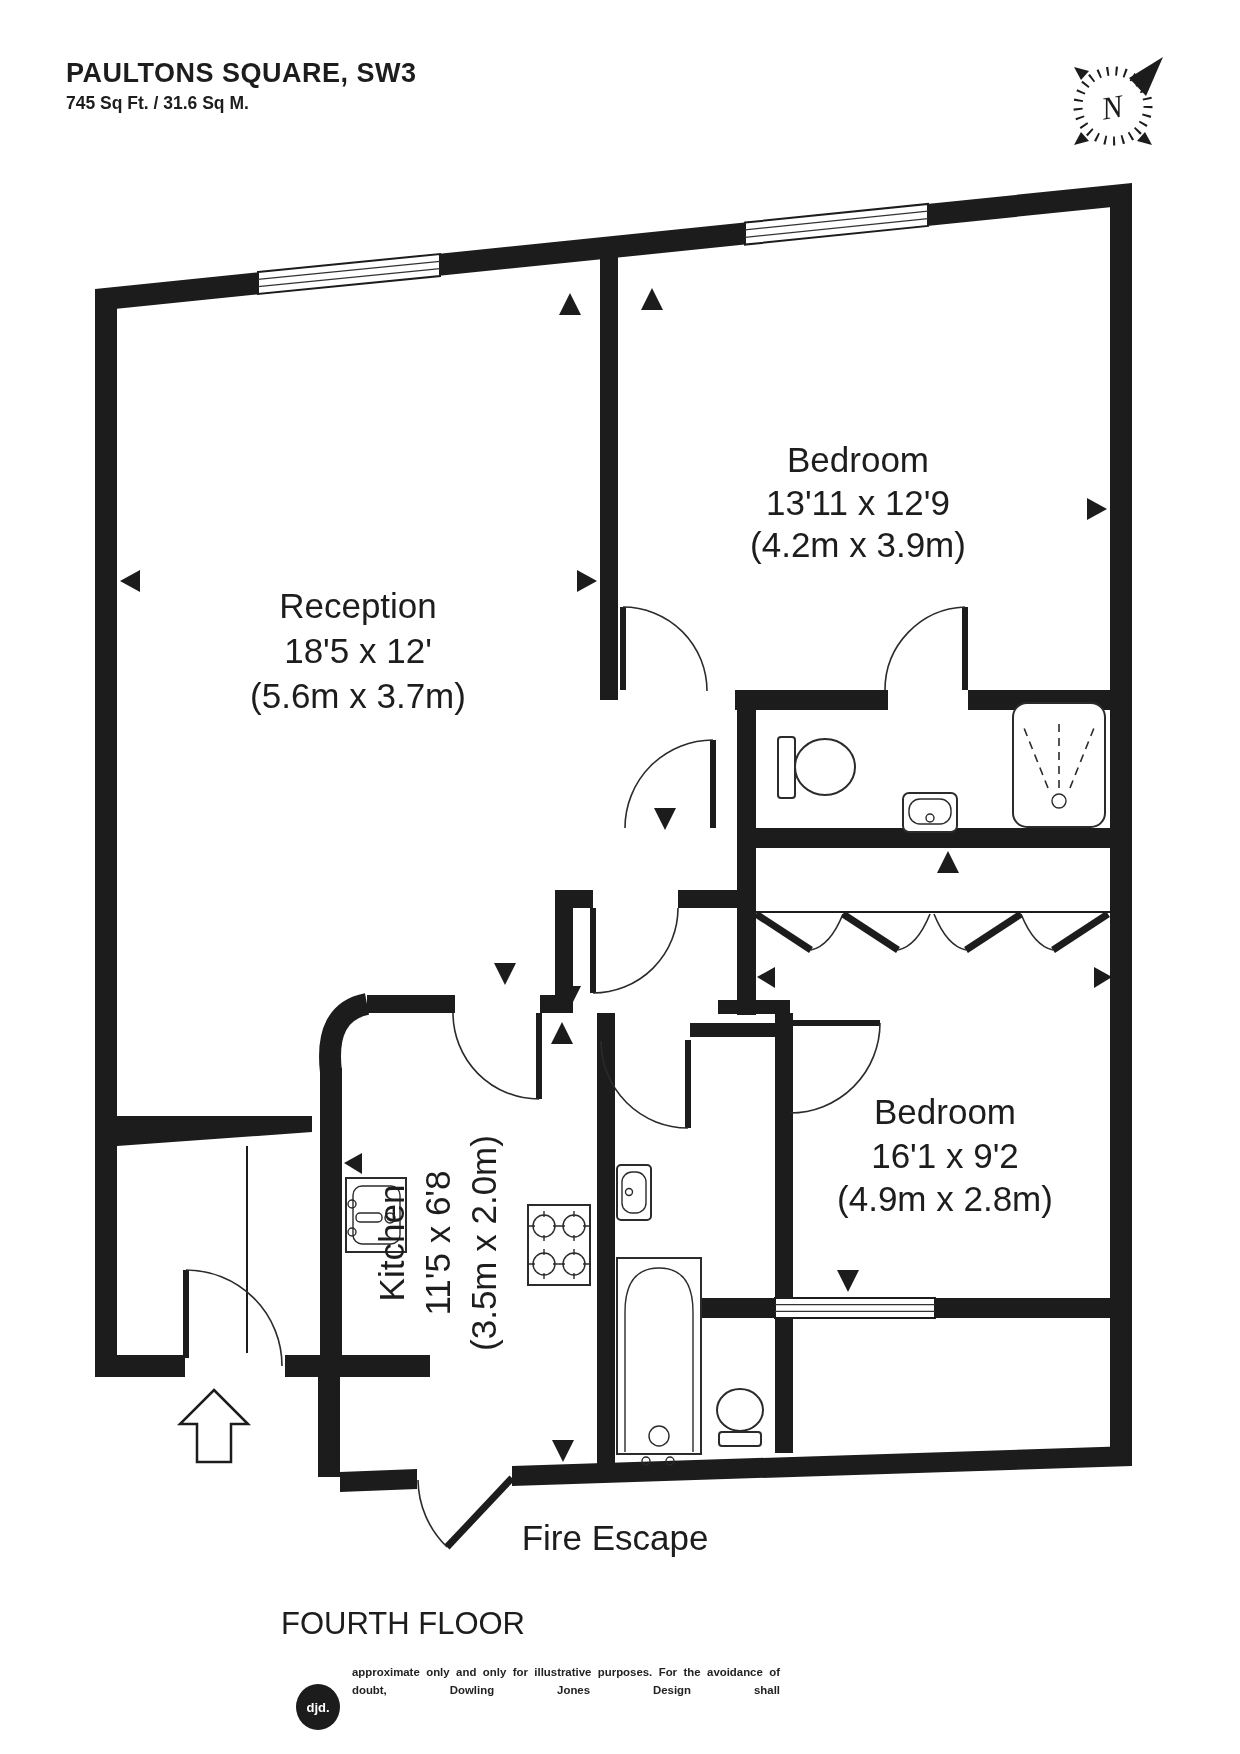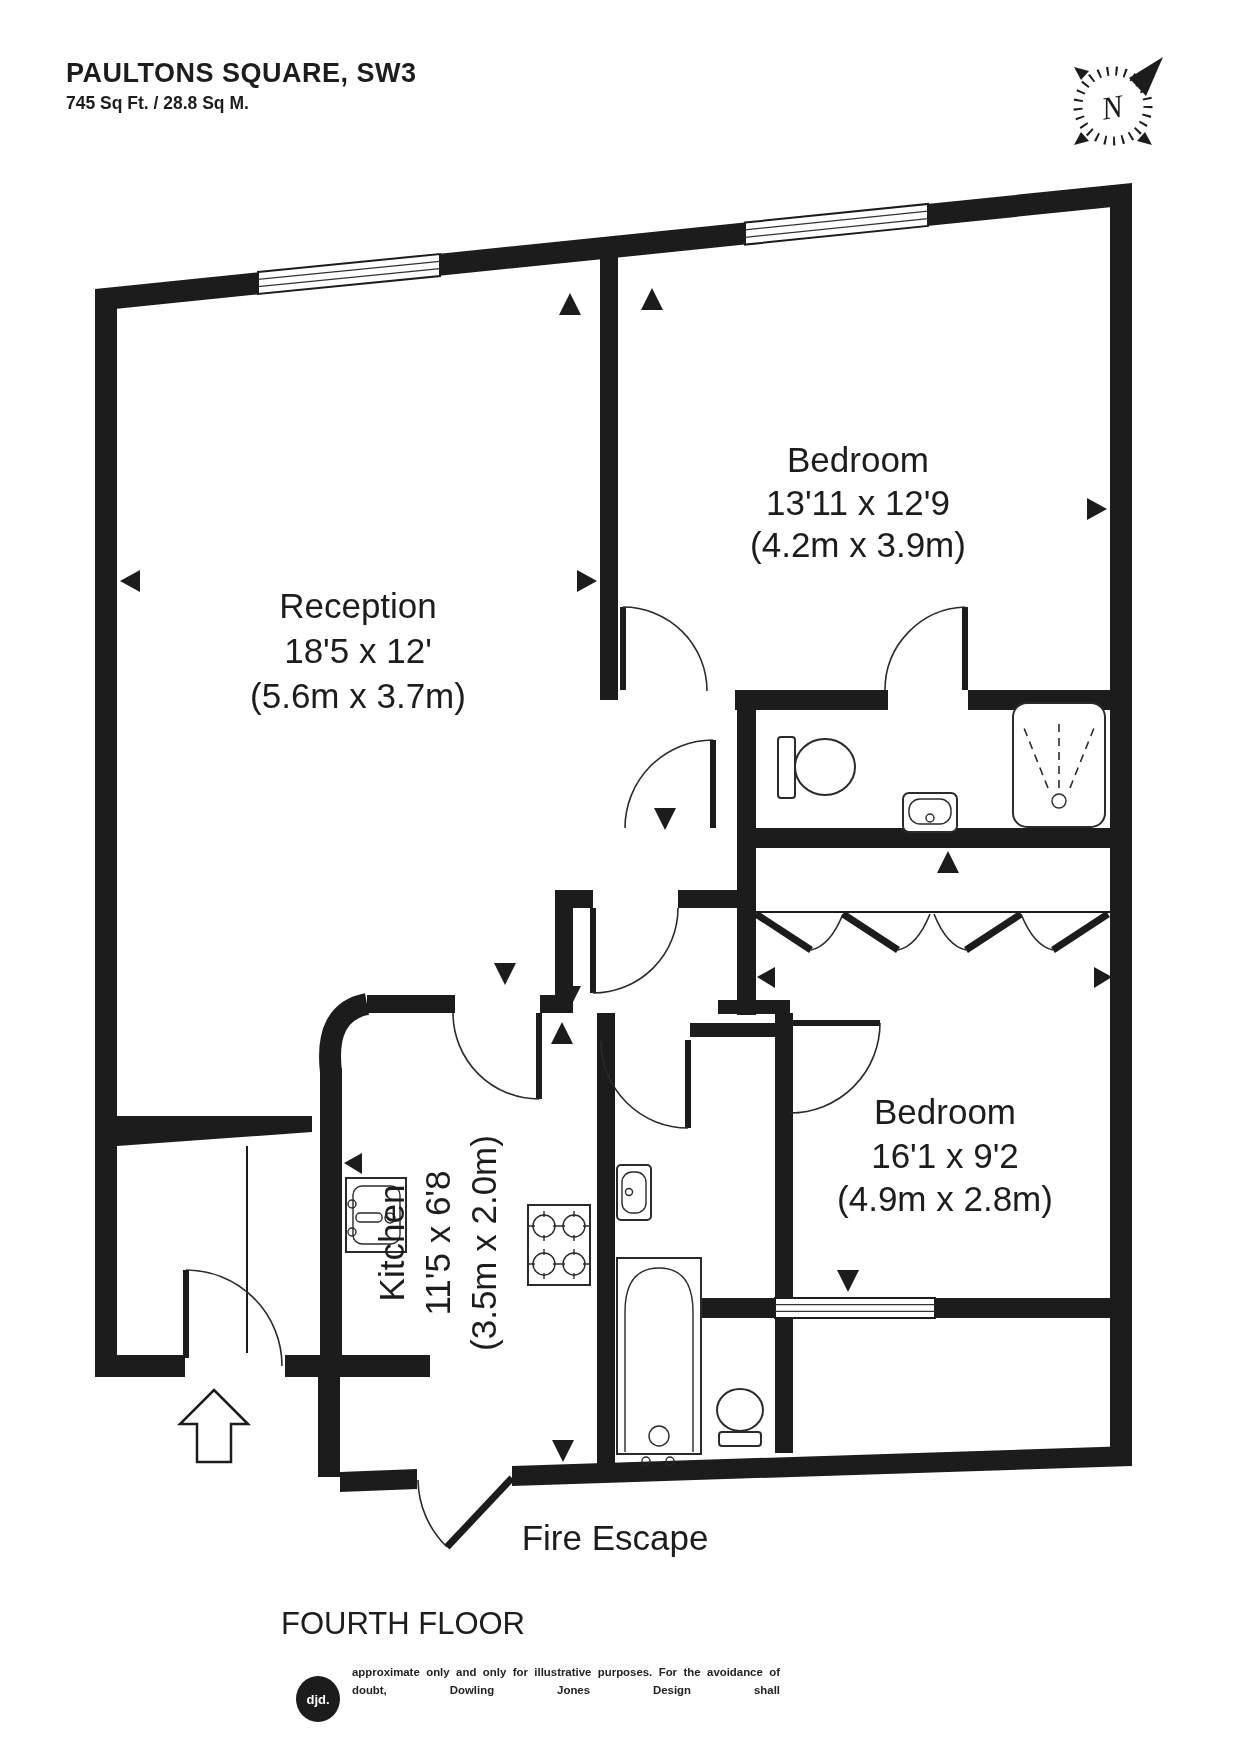--- a/index.html
+++ b/index.html
@@ -9,21 +9,21 @@
     background:var(--paper); overflow:hidden;
     font-family:"Liberation Sans",sans-serif; color:#1d1d1d;
   }
   
   #hdr{position:absolute; left:66px; top:56px;}
   #hdr .title{font-size:27px; font-weight:bold; letter-spacing:.5px; line-height:34px;}
   #hdr .sub{font-size:17.5px; font-weight:bold; line-height:27px;}
   
   #ftr{position:absolute; left:296px; top:1664px; width:560px;}
   #ftr .logo{
-    position:absolute; left:0; top:12px; width:44px; height:46px; border-radius:50%;
+    position:absolute; left:0; top:20px; width:44px; height:46px; border-radius:50%;
     background:var(--wall); color:#fff; font-size:13px; font-weight:bold;
     display:flex; align-items:center; justify-content:center;
   }
   #ftr .disc{position:absolute; left:56px; top:0; width:428px;
     font-size:11.4px; font-weight:bold; line-height:17.8px; color:#222; text-align:justify;}
   #ftr .disc .jline::after{content:""; display:inline-block; width:100%;}
   
   #plan{position:absolute; left:0; top:0;}
   .wf{fill:var(--wall);}
   .win{fill:#fff; stroke:var(--wall); stroke-width:2;}
@@ -42,21 +42,21 @@
   .ticks{fill:none; stroke:var(--wall); stroke-width:9; stroke-dasharray:2 6.8;}
   .logoArrow{fill:#fff; stroke:#1c1c1c; stroke-width:2.5;}
 </style>
 </head>
 <body>
 
 <div id="page">
 
   <div id="hdr">
     <div class="title">PAULTONS SQUARE, SW3</div>
-    <div class="sub">745 Sq Ft. / 28.8 Sq M.</div>
+    <div class="sub">745 Sq Ft. / 31.6 Sq M.</div>
   </div>
 
   <svg id="plan" width="1240" height="1754" viewBox="0 0 1240 1754">
 
     <g>
       <circle class="ticks" cx="1113" cy="106" r="35"></circle>
       <text class="north" x="1112" y="118" transform="rotate(-10 1113 106)">N</text>
       <polygon class="tri" points="1163,57 1129,78 1146,96"></polygon>
       <polygon class="tri" points="1074,67 1089,71 1081,80"></polygon>
       <polygon class="tri" points="1074,145 1081,132 1089,141"></polygon>

